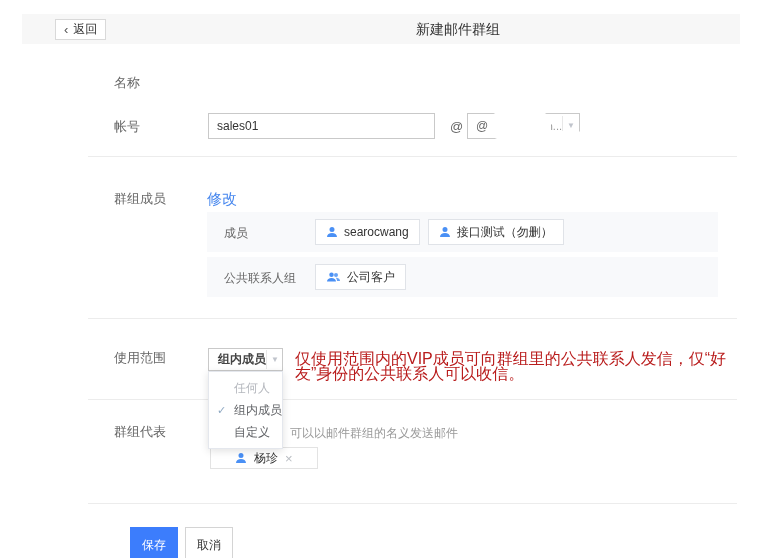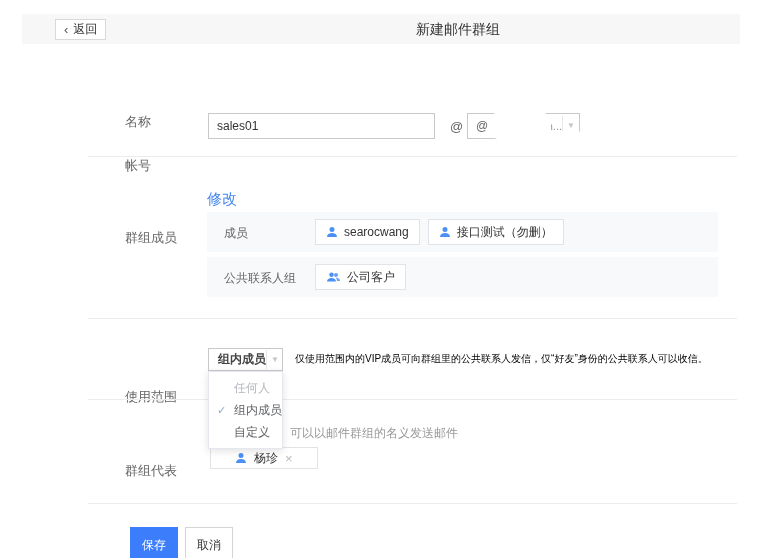--- a/index.html
+++ b/index.html
@@ -8,21 +8,21 @@
   .page { position:relative; width:762px; height:558px; background:#fff; overflow:hidden; font-size:12px; color:#333; }
 
   
   .topbar { position:absolute; left:22px; top:14px; width:718px; height:30px; background:#f7f7f7; }
   .back-btn { position:absolute; left:33px; top:5px; height:21px; padding:0 8px; background:#fff;
               border:1px solid #d9d9d9; display:flex; align-items:center; gap:5px; font-size:12px; color:#333; cursor:pointer; }
   .back-chevron { font-size:13px; color:#555; line-height:1; }
   .page-title { position:absolute; left:436px; top:0; transform:translateX(-50%); line-height:30px; font-size:14px; color:#333; white-space:nowrap; }
 
   
-  .flabel { position:absolute; left:125px; color:#666; font-size:13px; white-space:nowrap;margin-top:39px; }
+  .flabel { position:absolute; left:114px; color:#666; font-size:13px; white-space:nowrap; }
   .lbl-name { top:74px; }
   .lbl-account { top:118px; }
   .lbl-members { top:190px; }
   .lbl-scope { top:349px; }
   .lbl-rep { top:423px; }
 
   
   .text-input { position:absolute; left:208px; width:227px; height:26px; border:1px solid #c9c9c9; background:#fff;
                 padding:0 8px; font-size:12px; color:#333; font-family:inherit; outline:none; }
   .input-name { top:68px; }
@@ -51,21 +51,21 @@
   .tag { display:inline-flex; align-items:center; gap:6px; height:26px; padding:0 10px; background:#fff;
          border:1px solid #e0e3e8; font-size:12px; color:#333; white-space:nowrap; }
   .uicon svg { width:12px; height:12px; fill:#4a90f5; display:block; }
   .uicon.group svg { width:15px; height:12px; }
 
   
   .scope-select { position:absolute; left:208px; top:348px; width:75px; height:23px; border:1px solid #c9c9c9;
                   background:#fff; display:flex; align-items:center; cursor:pointer; }
   .scope-value { padding-left:9px; font-weight:bold; color:#444; font-size:12px; white-space:nowrap; }
   .scope-select .select-arrow { margin-left:auto; height:19px; line-height:19px; }
-  .scope-hint { position:absolute; left:295px; top:351px; width:445px; color:#000000; font-size:10px; line-height:15px; }
+  .scope-hint { position:absolute; left:295px; top:351px; width:445px; color:#b91c1c; font-size:16px; line-height:15px; }
 
   
   .dropdown-menu { position:absolute; left:208px; top:371px; width:75px; background:#fff; border:1px solid #e4e7ed;
                    box-shadow:0 2px 8px rgba(0,0,0,.12); padding:5px 0; z-index:20; }
   .menu-item { position:relative; height:22px; line-height:22px; padding-left:25px; font-size:12px; color:#606266;
                cursor:pointer; white-space:nowrap; }
   .menu-item.muted { color:#b4b7bd; }
   .menu-check { position:absolute; left:8px; top:0; color:#8ea8c2; font-size:11px; }
 
   

